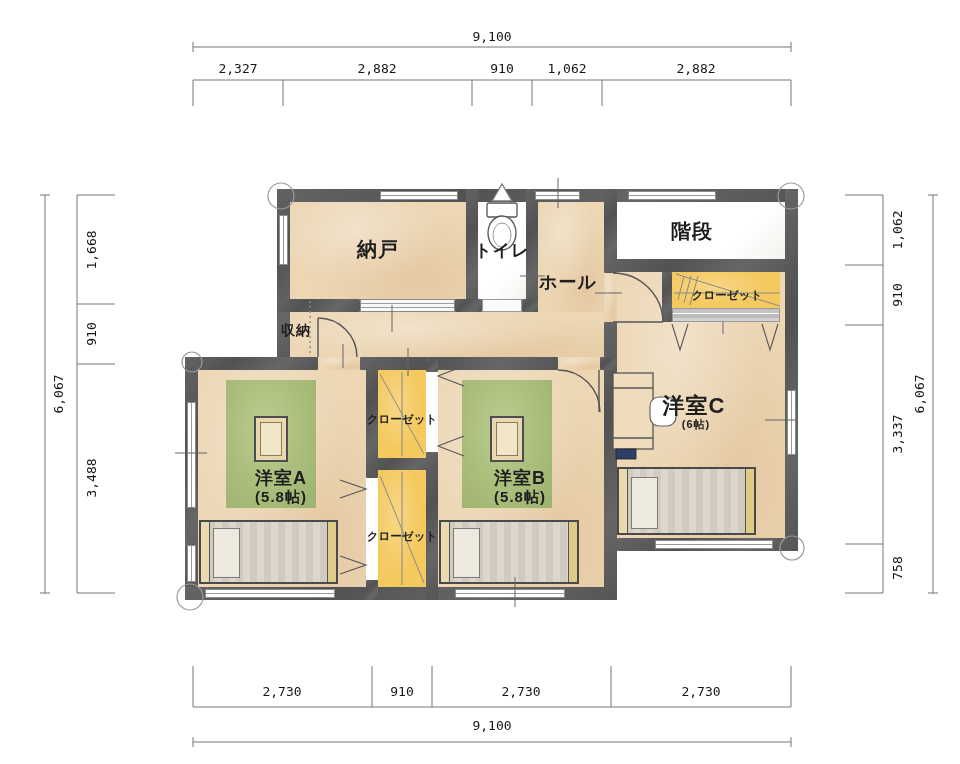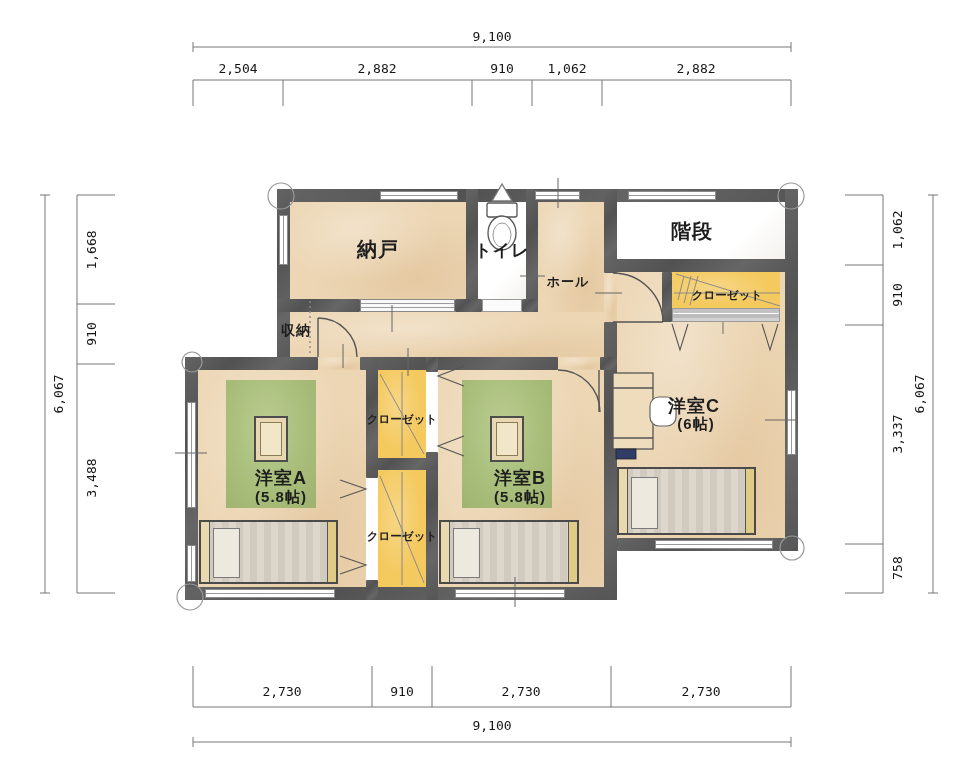--- a/index.html
+++ b/index.html
@@ -223,35 +223,35 @@
       <line x1="845" y1="195" x2="883" y2="195"></line>
         <line x1="845" y1="265" x2="883" y2="265"></line>
       <line x1="845" y1="325" x2="883" y2="325"></line>
         <line x1="845" y1="544" x2="883" y2="544"></line>
       <line x1="845" y1="593" x2="883" y2="593"></line>
     </g>
   </svg>
 
   <div class="room-label" style="left:378px;top:249px;font-size:20px">納戸</div>
   <div class="room-label" style="left:502px;top:250px;font-size:17px">トイレ</div>
-  <div class="room-label" style="left:568px;top:282px;font-size:13px">ホール</div>
+  <div class="room-label" style="left:568px;top:282px;font-size:18px">ホール</div>
   <div class="room-label" style="left:692px;top:231px;font-size:20px">階段</div>
   <div class="room-label" style="left:296px;top:331px;font-size:14px">収納</div>
   <div class="room-label" style="left:727px;top:295px;font-size:11.5px;letter-spacing:0">クローゼット</div>
   <div class="room-label" style="left:402px;top:419px;font-size:11.5px;letter-spacing:0">クローゼット</div>
   <div class="room-label" style="left:402px;top:536px;font-size:11.5px;letter-spacing:0">クローゼット</div>
   <div class="room-label" style="left:281px;top:478px;font-size:18px">洋室A</div>
   <div class="room-label" style="left:281px;top:497px;font-size:15px">(5.8帖)</div>
   <div class="room-label" style="left:520px;top:478px;font-size:18px">洋室B</div>
   <div class="room-label" style="left:520px;top:497px;font-size:15px">(5.8帖)</div>
-  <div class="room-label" style="left:694px;top:406px;font-size:18px">洋室C</div>
-  <div class="room-label" style="left:696px;top:424px;font-size:15px">(6帖)</div>
+  <div class="room-label" style="left:694px;top:406px;font-size:22px">洋室C</div>
+  <div class="room-label" style="left:696px;top:424px;font-size:11px">(6帖)</div>
 
   <div class="dim" style="left:492px;top:36px">9,100</div>
-  <div class="dim" style="left:238px;top:68px">2,504</div>
+  <div class="dim" style="left:238px;top:68px">2,327</div>
   <div class="dim" style="left:377px;top:68px">2,882</div>
   <div class="dim" style="left:502px;top:68px">910</div>
   <div class="dim" style="left:567px;top:68px">1,062</div>
   <div class="dim" style="left:696px;top:68px">2,882</div>
 
   <div class="dim" style="left:282px;top:691px">2,730</div>
   <div class="dim" style="left:402px;top:691px">910</div>
   <div class="dim" style="left:521px;top:691px">2,730</div>
   <div class="dim" style="left:701px;top:691px">2,730</div>
   <div class="dim" style="left:492px;top:725px">9,100</div>

